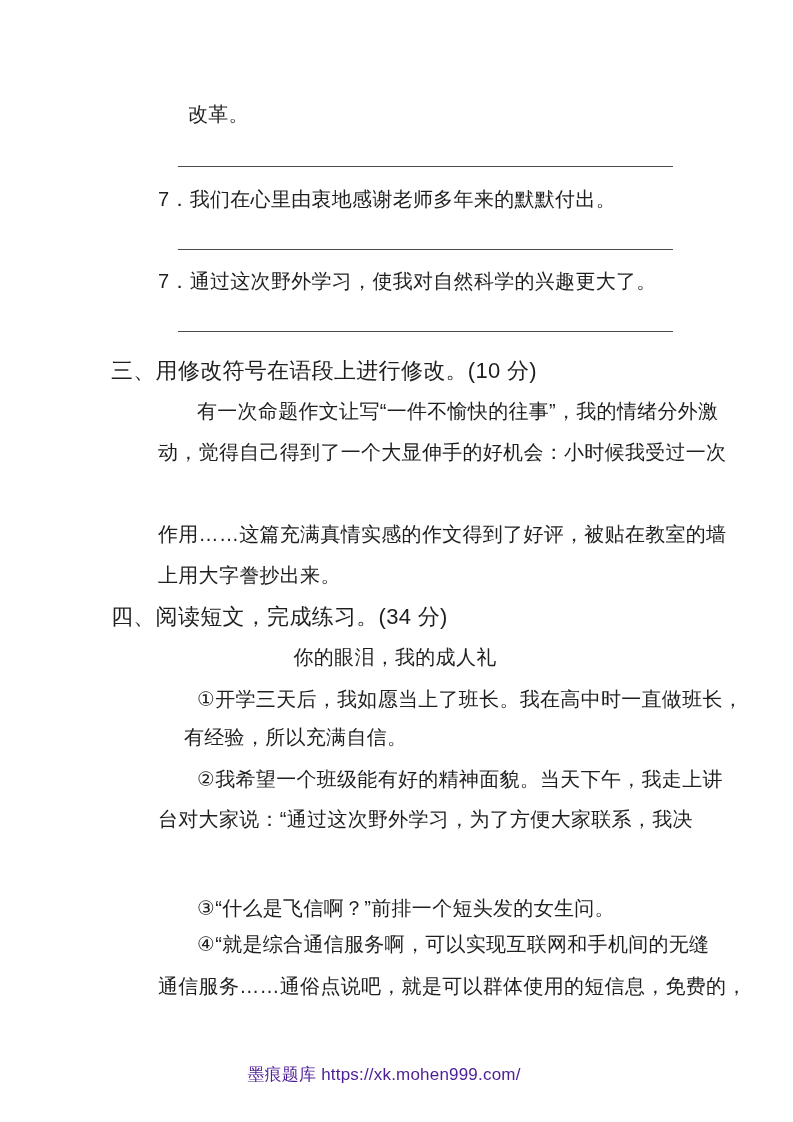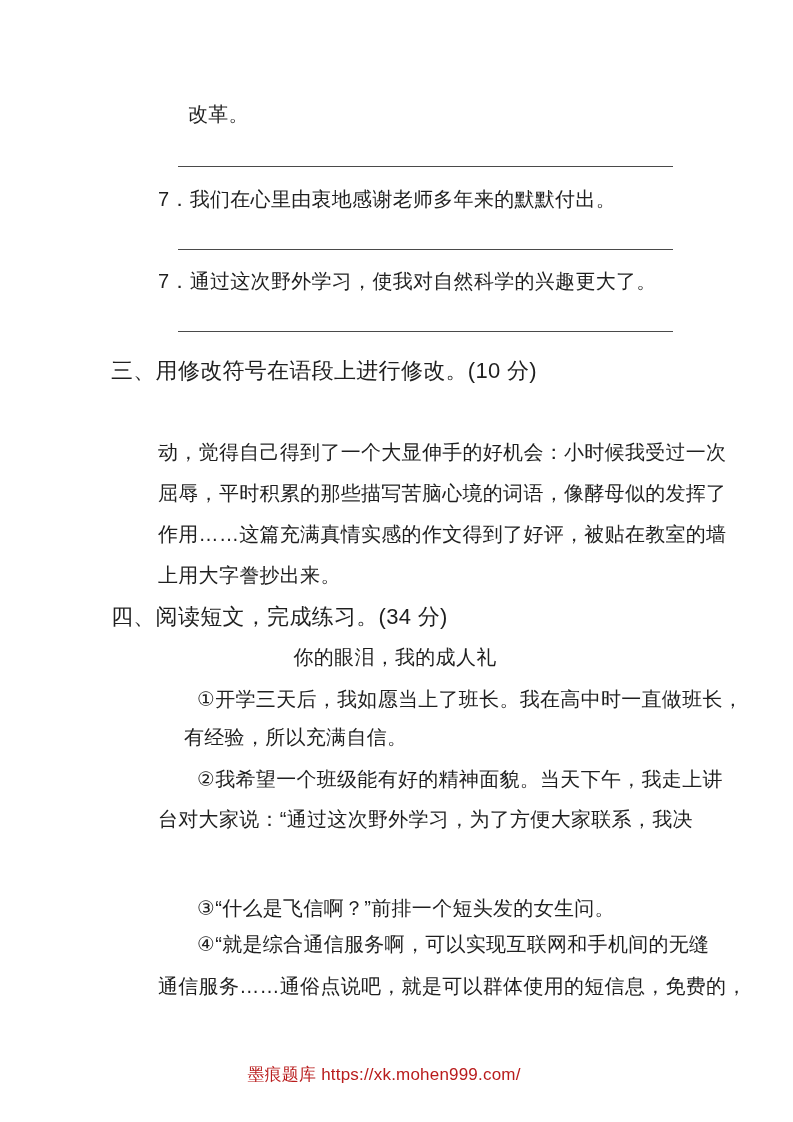--- a/index.html
+++ b/index.html
@@ -40,21 +40,21 @@
     height: 0;
     border-top: 1.6px solid #4a4a4a;
   }
   .footer {
     position: absolute;
     left: 0;
     width: 768px;
     text-align: center;
     font-size: 17px;
     line-height: 24px;
-    color: #b91c1c;
+    color: #4c1d95;
     letter-spacing: 0.2px;
   }
 </style>
 </head>
 <body>
 
 <div class="page">
 
   <div class="line" style="left:188px; top:101px;">改革。</div>
 
@@ -63,22 +63,22 @@
   <div class="line" style="left:158px; top:186px;">7．我们在心里由衷地感谢老师多年来的默默付出。</div>
 
   <div class="answer-blank" style="top:249px;"></div>
 
   <div class="line" style="left:158px; top:268px;">7．通过这次野外学习，使我对自然科学的兴趣更大了。</div>
 
   <div class="answer-blank" style="top:331px;"></div>
 
   <div class="line heading" style="left:111px; top:357px;">三、用修改符号在语段上进行修改。(10 分)</div>
 
+  <div class="line" style="left:197px; top:398px;">有一次命题作文让写“一件不愉快的往事”，我的情绪分外激</div>
   <div class="line" style="left:158px; top:439px;">动，觉得自己得到了一个大显伸手的好机会：小时候我受过一次</div>
-  <div class="line" style="left:158px; top:480px;">屈辱，平时积累的那些描写苦脑心境的词语，像酵母似的发挥了</div>
   <div class="line" style="left:158px; top:521px;">作用……这篇充满真情实感的作文得到了好评，被贴在教室的墙</div>
   <div class="line" style="left:158px; top:562px;">上用大字誊抄出来。</div>
 
   <div class="line heading" style="left:111px; top:603px;">四、阅读短文，完成练习。(34 分)</div>
 
   <div class="line passage-title" style="top:644px;">你的眼泪，我的成人礼</div>
 
   <div class="line" style="left:197px; top:686px;">①开学三天后，我如愿当上了班长。我在高中时一直做班长，</div>
   <div class="line" style="left:158px; top:724px;margin-left:26px;">有经验，所以充满自信。</div>
 

